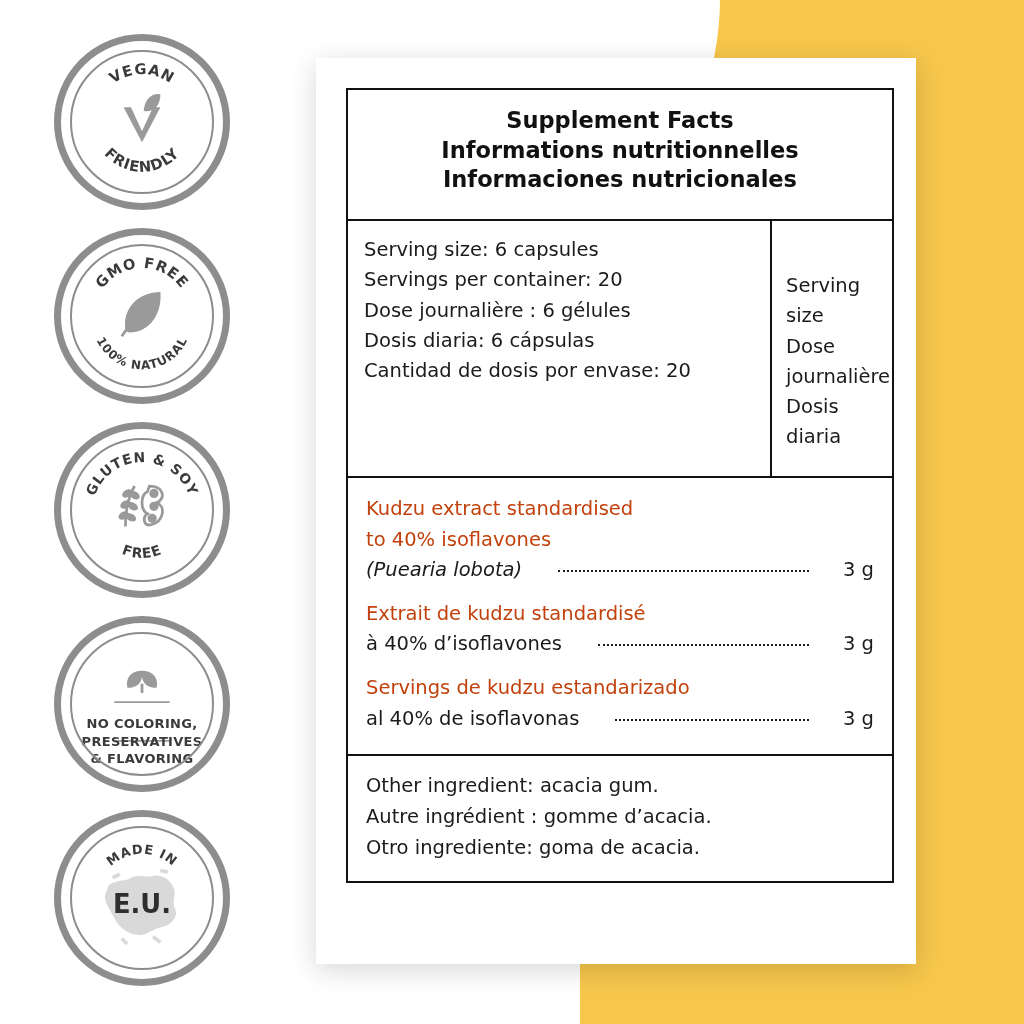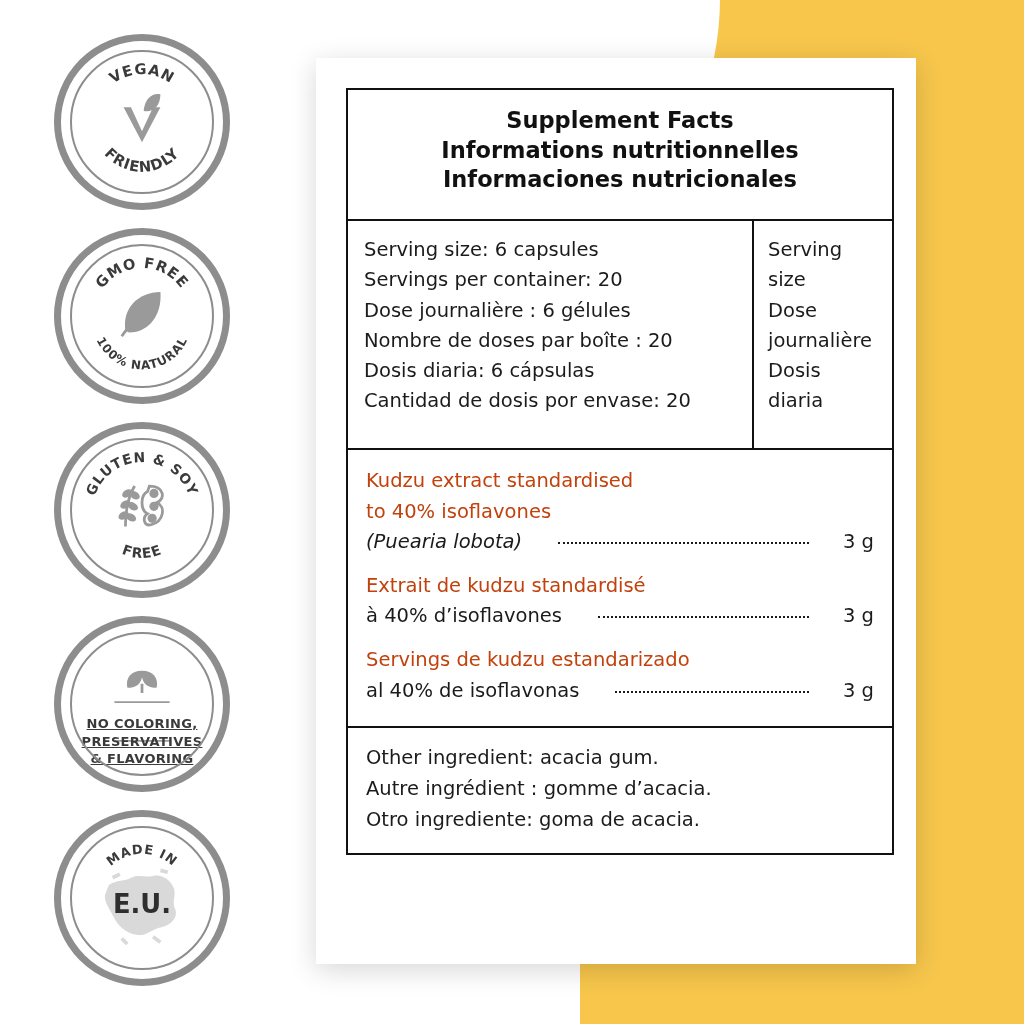--- a/index.html
+++ b/index.html
@@ -123,22 +123,23 @@
   .facts-serving {
     display: flex;
     border-bottom: 2.5px solid #111111;
   }
   .facts-serving-left {
     flex: 1;
     padding: 14px 16px 16px;
     border-right: 2.5px solid #111111;
   }
   .facts-serving-right {
-    width: 138px;
-    padding: 14px 14px 32px;
+    width: 120px;
+    padding: 14px 14px 24px;
+    margin-top: 36px;
   }
   .facts-serving-left div,
   .facts-serving-right div {
     font-size: 19.5px;
     line-height: 1.55;
     color: #1b1b1b;
   }
   .facts-body {
     padding: 16px 18px 20px;
     border-bottom: 2.5px solid #111111;
@@ -266,21 +267,21 @@
       <div class="badge-inner">
         <svg width="176" height="176" viewBox="0 0 176 176">
           <g>
             <path d="M 88,52 C 76,52 70,60 72,70 C 82,72 90,64 88,52 Z" fill="#9a9a9a"></path>
             <path d="M 88,52 C 100,52 106,60 104,70 C 94,72 86,64 88,52 Z" fill="#9a9a9a"></path>
             <path d="M 88,66 L 88,76" stroke="#9a9a9a" stroke-width="3"></path>
           </g>
           <path d="M 58,86 L 118,86" stroke="#9a9a9a" stroke-width="2"></path>
           <path d="M 58,128 L 118,128" stroke="#9a9a9a" stroke-width="2"></path>
         </svg>
-        <div class="flat-text" style="top:92px;text-decoration:underline;">
+        <div class="flat-text" style="top:92px;">
           <span>NO COLORING,</span><br>
           <span>PRESERVATIVES</span><br>
           <span>&amp; FLAVORING</span>
         </div>
       </div>
     </div>
 
     <div class="badge">
       <div class="badge-inner">
         <svg width="176" height="176" viewBox="0 0 176 176">
@@ -311,21 +312,20 @@
       <div>Supplement Facts</div>
       <div>Informations nutritionnelles</div>
       <div>Informaciones nutricionales</div>
     </div>
 
     <div class="facts-serving">
       <div class="facts-serving-left">
         <div>Serving size: 6 capsules</div>
         <div>Servings per container: 20</div>
         <div>Dose journalière : 6 gélules</div>
-        <div>Nombre de doses par boîte : 20</div>
         <div>Dosis diaria: 6 cápsulas</div>
         <div>Cantidad de dosis por envase: 20</div>
       </div>
       <div class="facts-serving-right">
         <div>Serving</div>
         <div>size</div>
         <div>Dose</div>
         <div>journalière</div>
         <div>Dosis</div>
         <div>diaria</div>

